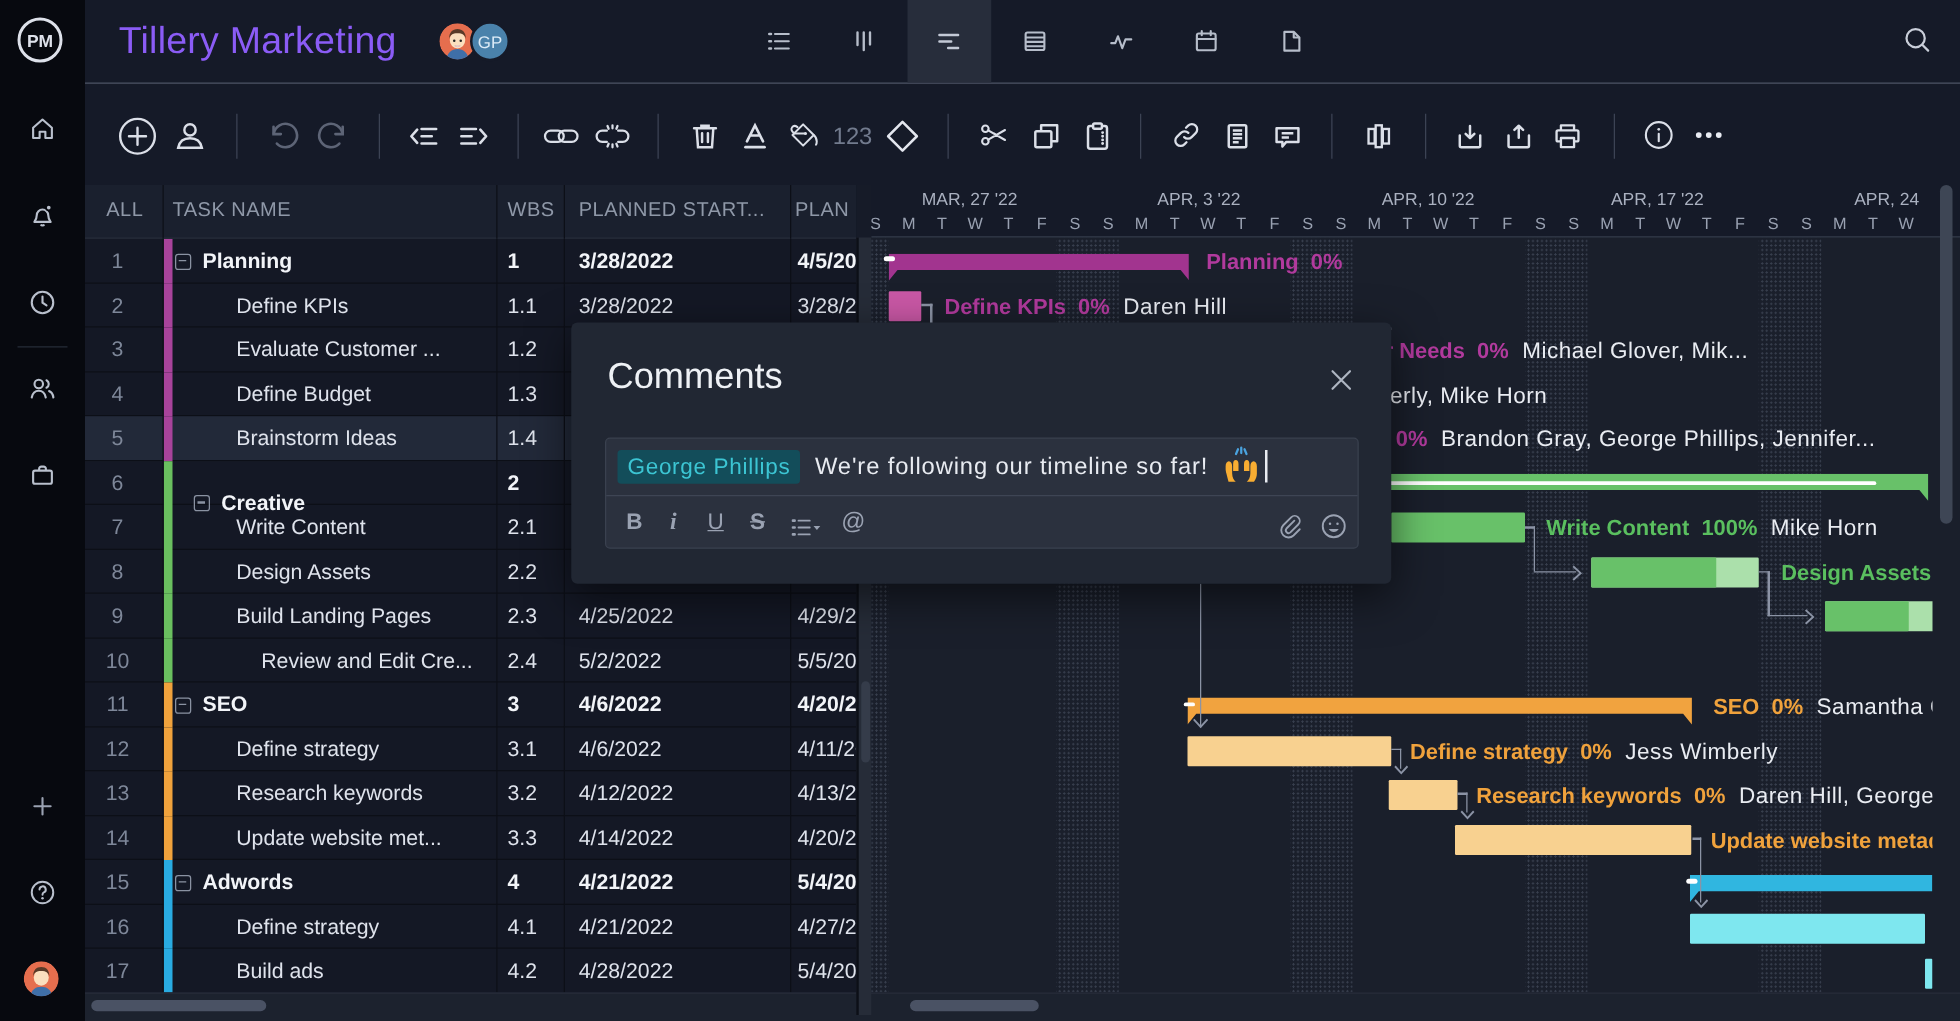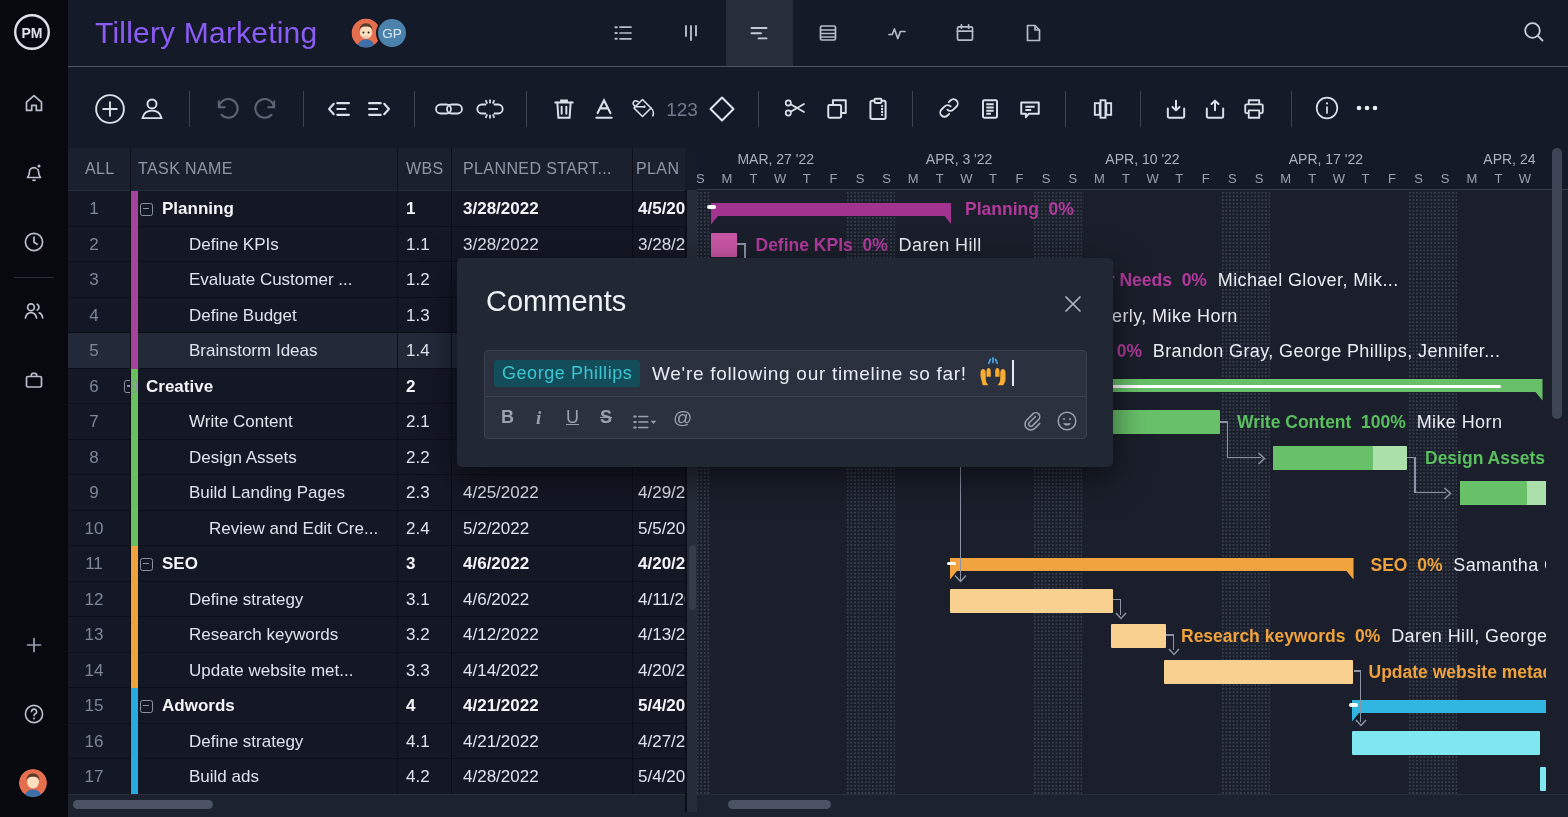--- a/index.html
+++ b/index.html
@@ -217,21 +217,21 @@
     </div>
     <div class="trow sel" style="top:185.0px;">
       <div class="strip" style="background:#a8439b;"></div>
       <div class="rnum">5</div>
       <div class="tname" style="left:121px;">Brainstorm Ideas</div>
       <div class="wbs">1.4</div>
     </div>
     <div class="trow" style="top:220.5px;">
       <div class="strip" style="background:#6abf5f;"></div>
       <div class="rnum">6</div>
-      <div class="tname parent" style="left:56px;"><span class="colicon"></span>Creative</div>
+      <div class="tname parent" style="left:87px;margin-top:16px;"><span class="colicon"></span>Creative</div>
       <div class="wbs bold">2</div>
     </div>
     <div class="trow" style="top:256.0px;">
       <div class="strip" style="background:#6abf5f;"></div>
       <div class="rnum">7</div>
       <div class="tname" style="left:121px;">Write Content</div>
       <div class="wbs">2.1</div>
     </div>
     <div class="trow" style="top:291.5px;">
       <div class="strip" style="background:#6abf5f;"></div>
@@ -361,20 +361,21 @@
       <div class="cbar" style="left:575.5px;top:255.5px;width:100.5px;background:#68c169;"></div>
       <div class="glabel" style="left:728px;top:249.5px;color:#5abf5f;">Design Assets&nbsp;&nbsp;75%</div>
       <div class="cbar" style="left:763px;top:291px;width:90px;background:#abe0ab;"></div>
       <div class="cbar" style="left:763px;top:291px;width:67px;background:#68c169;"></div>
       <svg class="abs" style="left:253px;top:368px;" width="403.5" height="22" viewBox="0 0 403.5 22">
           <path d="M0 0 H403.5 V21.5 L396.5 13 H7 L0 21.5 Z" fill="#f1a33f"></path>
         </svg>
       <div class="wdash" style="left:249.5px;top:371.5px;"></div>
       <div class="glabel" style="left:673.5px;top:356.5px;color:#f0a23c;">SEO&nbsp;&nbsp;0%<span class="gwho">&nbsp;&nbsp;Samantha Grayson</span></div>
       <div class="cbar" style="left:253.4px;top:398.5px;width:162.6px;background:#f8d190;"></div>
+      <div class="glabel" style="left:431px;top:392.5px;color:#f0a23c;">Define strategy&nbsp;&nbsp;0%<span class="gwho">&nbsp;&nbsp;Jess Wimberly</span></div>
       <div class="cbar" style="left:414px;top:434px;width:55.3px;background:#f8d190;"></div>
       <div class="glabel" style="left:484px;top:428px;color:#f0a23c;">Research keywords&nbsp;&nbsp;0%<span class="gwho">&nbsp;&nbsp;Daren Hill, George Phillips</span></div>
       <div class="cbar" style="left:467.2px;top:469.5px;width:189.3px;background:#f8d190;"></div>
       <div class="glabel" style="left:671.5px;top:463.5px;color:#f0a23c;">Update website metadata&nbsp;&nbsp;0%</div>
       <svg class="abs" style="left:655px;top:509.5px;" width="194" height="22" viewBox="0 0 194 22">
           <path d="M0 0 H194 V13 H7 L0 21.5 Z" fill="#30b6e0"></path>
         </svg>
       <div class="wdash" style="left:651.5px;top:513px;"></div>
       <div class="cbar" style="left:655.4px;top:541px;width:187.6px;background:#7ee7ef;"></div>
       <div class="cbar" style="left:843px;top:577px;width:6px;background:#7ee7ef;"></div>

